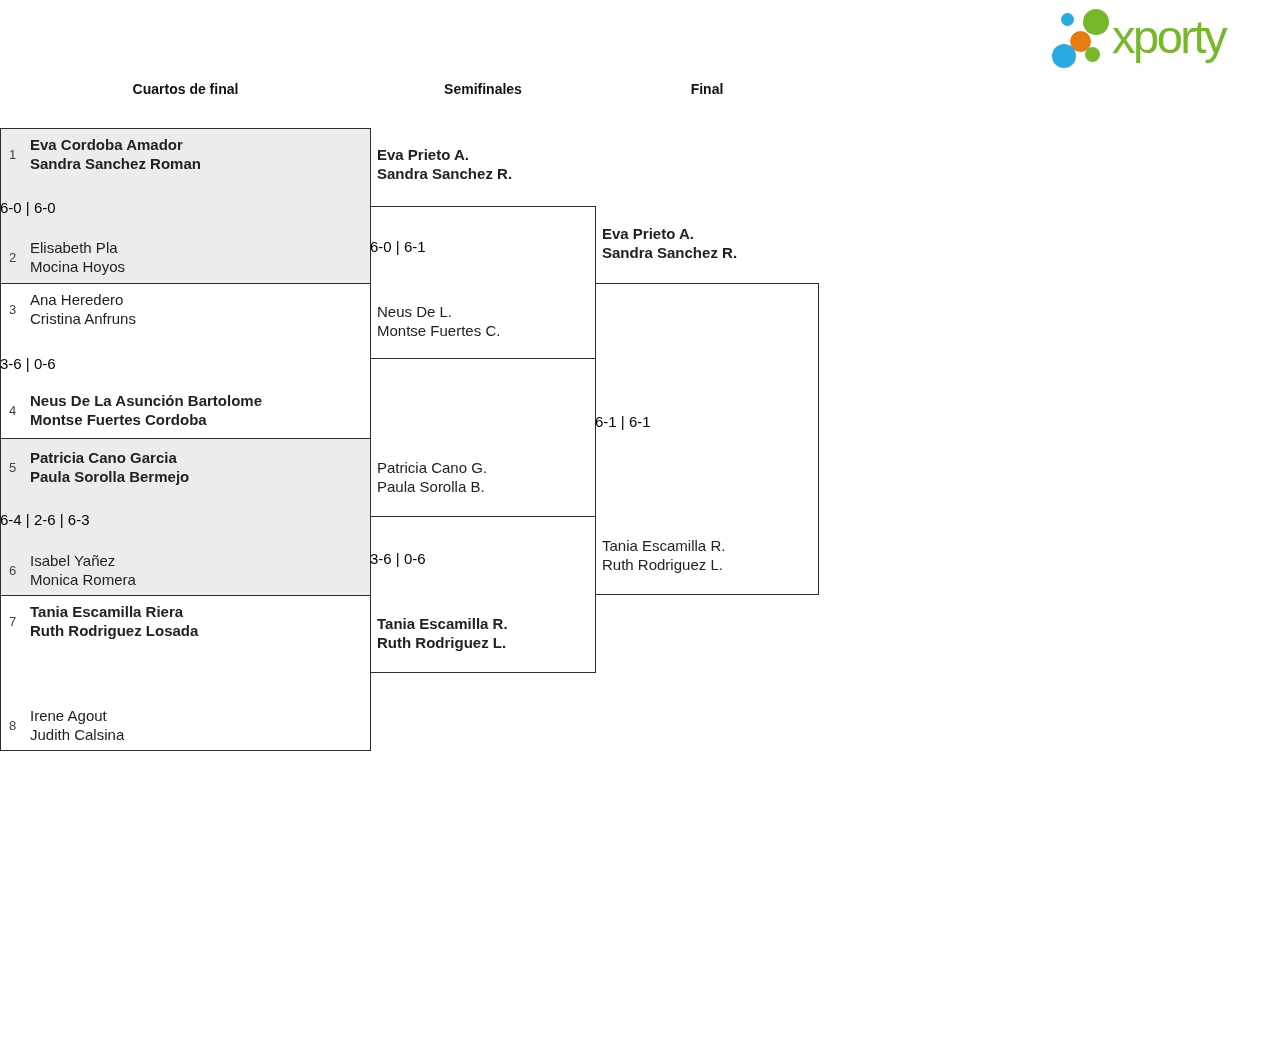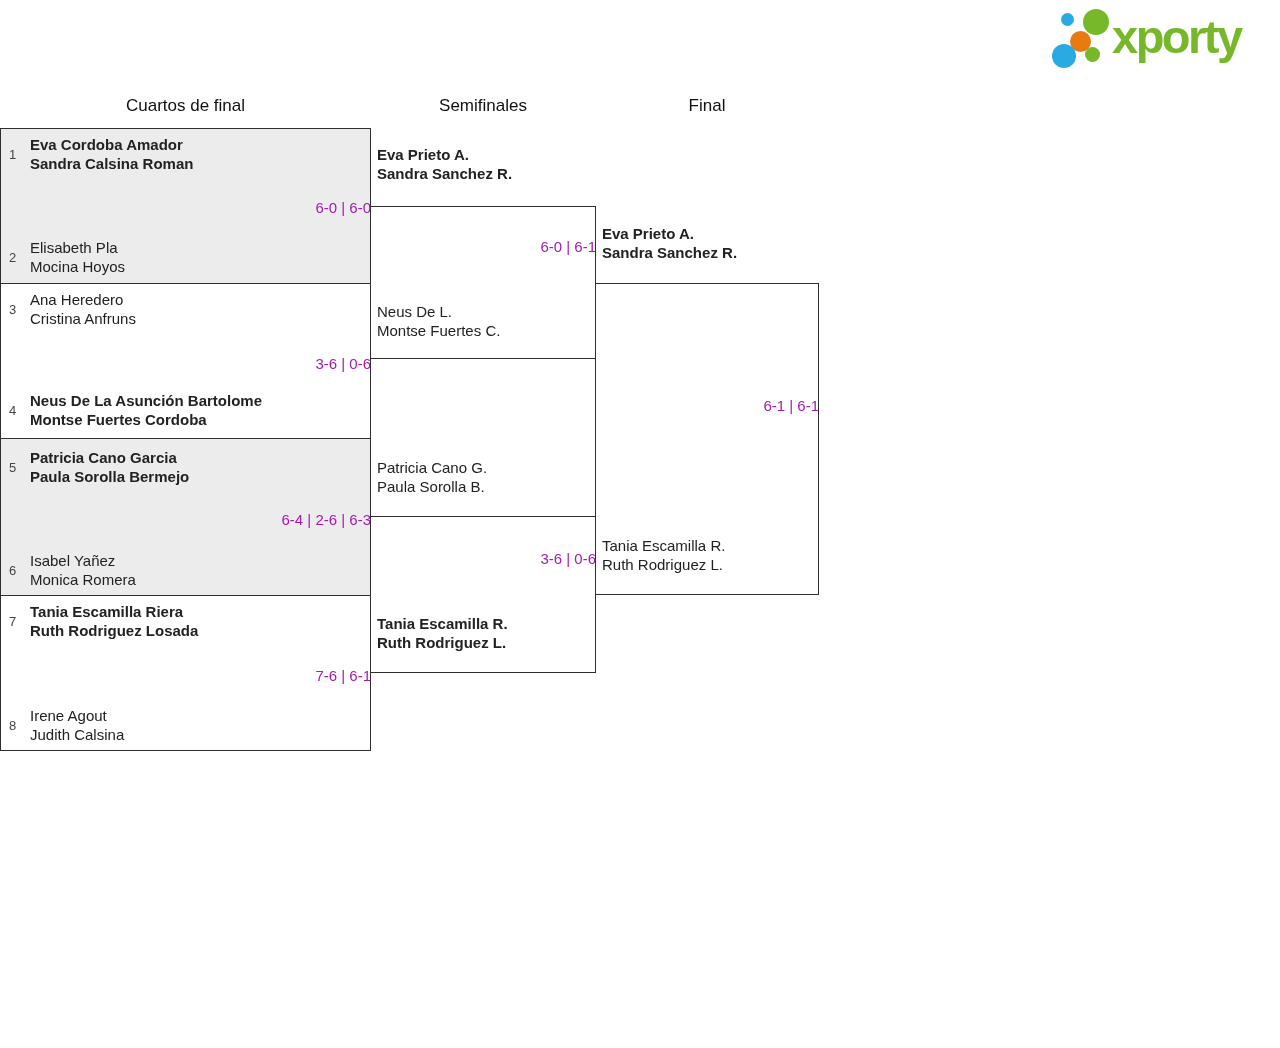--- a/index.html
+++ b/index.html
@@ -16,25 +16,25 @@
   }
   .logo { position: absolute; left: 1048px; top: 4px; width: 226px; height: 68px; }
   .dot { position: absolute; border-radius: 50%; }
   .dot-blue-sm  { left: 13px; top: 9px;  width: 13px; height: 13px; }
   .dot-green-lg { left: 35px; top: 5px;  width: 26px; height: 26px; }
   .dot-orange   { left: 22px; top: 27px; width: 21px; height: 21px; }
   .dot-blue-lg  { left: 4px;  top: 40px; width: 24px; height: 24px; }
   .dot-green-sm { left: 37px; top: 43px; width: 15px; height: 15px; }
   .logo-text {
     position: absolute; left: 64px; top: 9px;
-    font-size: 47px; font-weight: 700; letter-spacing: -2.5px; line-height: 1;
+    font-size: 47px; font-weight: 400; letter-spacing: -2.5px; line-height: 1;
   }
   
   .round-label {
-    position: absolute; top: 96px; font-size: 17px; font-weight: 400;
+    position: absolute; top: 81px; font-size: 14px; font-weight: 700;
     color: #111; text-align: center;
   }
   .rl-qf { left: 0;     width: 371px; }
   .rl-sf { left: 370px; width: 226px; }
   .rl-f  { left: 595px; width: 224px; }
   
   .box { position: absolute; box-sizing: border-box; border: 1px solid #2e2e2e; }
   .qf-block { left: 0; width: 371px; }
   .qf-1 { top: 128px; height: 156px; background: #ececec; }
   .qf-2 { top: 283px; height: 156px; background: #ffffff; }
@@ -56,29 +56,29 @@
   .t5 { top: 448px; } .t6 { top: 551px; }
   .t7 { top: 602px; } .t8 { top: 706px; }
   .sf-team { left: 377px; }
   .sf1-top { top: 145px; } .sf1-bottom { top: 302px; justify-content: center; }
   .sf2-top { top: 458px; } .sf2-bottom { top: 614px; }
   .f-team { left: 602px; }
   .f-top { top: 224px; } .f-bottom { top: 536px; }
   
   .score {
     position: absolute; font-size: 15px; line-height: 19px;
-    color: #a21caf; text-align: right;
+    color: #000000; text-align: left;
   }
   .score.qf { left: 0; width: 371px; }
   .s-qf1 { top: 198px; } .s-qf2 { top: 354px; }
   .s-qf3 { top: 510px; } .s-qf4 { top: 666px; }
   .score.sf { left: 370px; width: 226px; }
   .s-sf1 { top: 237px; } .s-sf2 { top: 549px; }
   .score.f { left: 595px; width: 224px; }
-  .s-f { top: 396px; }
+  .s-f { top: 412px; }
 </style>
 </head>
 <body>
 
 <div class="page">
 
   <div class="title">
   </div>
 
   <div class="logo">
@@ -99,21 +99,21 @@
   <div class="box qf-block qf-3"></div>
   <div class="box qf-block qf-4"></div>
   <div class="box sf-box sf-1"></div>
   <div class="box sf-box sf-2"></div>
   <div class="box final-box"></div>
 
   <div class="team qf-team t1">
     <span class="seed">1</span>
     <span class="names winner">
       <span>Eva Cordoba Amador</span>
-      <span>Sandra Calsina Roman</span>
+      <span>Sandra Sanchez Roman</span>
     </span>
   </div>
   <div class="team qf-team t2">
     <span class="seed">2</span>
     <span class="names">
       <span>Elisabeth Pla</span>
       <span>Mocina Hoyos</span>
     </span>
   </div>
   <div class="team qf-team t3">
@@ -193,18 +193,17 @@
   <div class="team f-team f-bottom">
     <span class="names">
       <span>Tania Escamilla R.</span>
       <span>Ruth Rodriguez L.</span>
     </span>
   </div>
 
   <div class="score qf s-qf1">6-0 | 6-0</div>
   <div class="score qf s-qf2">3-6 | 0-6</div>
   <div class="score qf s-qf3">6-4 | 2-6 | 6-3</div>
-  <div class="score qf s-qf4">7-6 | 6-1</div>
   <div class="score sf s-sf1">6-0 | 6-1</div>
   <div class="score sf s-sf2">3-6 | 0-6</div>
   <div class="score f s-f">6-1 | 6-1</div>
 
 </div>
 
 </body></html>

